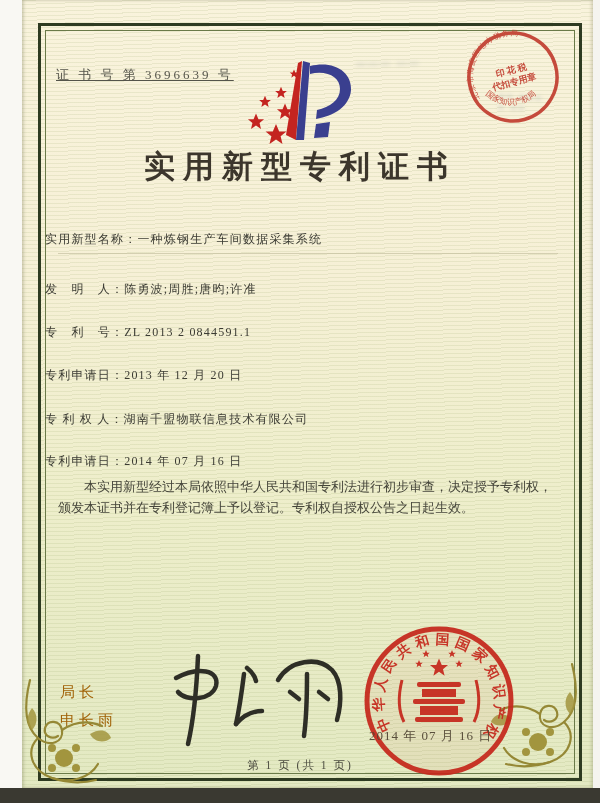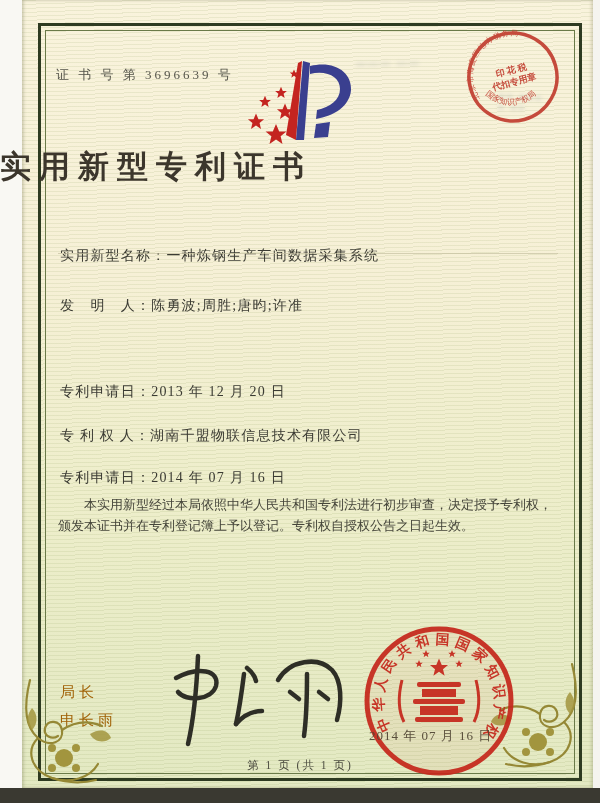--- a/index.html
+++ b/index.html
@@ -13,26 +13,26 @@
   .paper{position:absolute;left:22px;top:0;width:571px;height:788px;
     background:linear-gradient(to bottom,#f9f3dc 0%,#f6f0d6 35%,#eeeecb 62%,#e3e9c2 100%);
     box-shadow:inset 2px 0 3px rgba(90,90,60,.25), inset -2px 0 3px rgba(90,90,60,.2);}
   .guilloche{position:absolute;left:0;top:0;width:100%;height:100%;
     background:repeating-linear-gradient(178deg,rgba(130,150,80,.13) 0 1px,rgba(0,0,0,0) 1px 4px);
     pointer-events:none;}
   
   .frame-outer{position:absolute;left:38px;top:23px;width:538px;height:752px;border:3px solid #2e3b21;}
   .frame-inner{position:absolute;left:4px;top:4px;right:4px;bottom:4px;border:1px solid #6a7a48;}
   
-  .cert-no{position:absolute;left:56px;top:66px;font-size:13px;letter-spacing:3px;color:#54544a;}
-  .title{position:absolute;left:0;top:146px;width:600px;font-size:31px;font-weight:bold;
+  .cert-no{position:absolute;left:56px;top:66px;font-size:13px;letter-spacing:3px;color:#54544a;text-decoration:underline;}
+  .title{position:absolute;left:0;top:146px;width:600px;text-align:center;font-size:31px;font-weight:bold;
     letter-spacing:8px;color:#3c362c;}
-  .field-row{position:absolute;left:60px;font-size:14px;color:#3b3b33;letter-spacing:1.2px;white-space:nowrap;margin-top:16px;}
+  .field-row{position:absolute;left:45px;font-size:12px;color:#3b3b33;letter-spacing:1.2px;white-space:nowrap;}
   .name-underline{position:absolute;left:58px;top:253px;width:500px;height:1px;background:#c2bd9c;opacity:.65;}
-  .paras{position:absolute;left:58px;top:477px;width:494px;font-size:13px;line-height:20.5px;color:#45453a;text-align:justify;margin-top:18px;}
+  .paras{position:absolute;left:58px;top:477px;width:494px;font-size:13px;line-height:20.5px;color:#45453a;text-align:justify;}
   .paras p{margin:0;text-indent:2em;}
   .officer{position:absolute;left:60px;top:678px;font-size:15px;letter-spacing:4px;color:#a16207;line-height:28px;}
   .footer{position:absolute;left:0;top:758px;width:600px;text-align:center;font-size:11.5px;letter-spacing:2px;color:#4c4c40;}
   .seal-date{position:absolute;left:369px;top:727px;font-size:13px;letter-spacing:1px;color:#4e4332;opacity:.92;z-index:6;}
   
   .logo{position:absolute;left:230px;top:36px;width:160px;height:110px;}
   .sig{position:absolute;left:140px;top:648px;width:215px;height:100px;}
   .big-seal{position:absolute;left:360px;top:622px;width:158px;height:158px;z-index:5;opacity:.93;}
   .tax-seal{position:absolute;left:448px;top:25px;width:134px;height:112px;opacity:.9;}
   .corner{position:absolute;width:100px;height:112px;z-index:3;}
@@ -98,20 +98,23 @@
   </svg>
 
   <div class="title">实用新型专利证书</div>
 
   <div class="field-row" style="top:231px">
     <span>实用新型名称：</span><span>一种炼钢生产车间数据采集系统</span>
   </div>
   <div class="name-underline"></div>
   <div class="field-row" style="top:281px">
     <span>发　明　人：</span><span>陈勇波;周胜;唐昀;许准</span>
+  </div>
+  <div class="field-row" style="top:324px">
+    <span>专　利　号：</span><span>ZL 2013 2 0844591.1</span>
   </div>
   <div class="field-row" style="top:367px">
     <span>专利申请日：</span><span>2013 年 12 月 20 日</span>
   </div>
   <div class="field-row" style="top:411px">
     <span>专 利 权 人：</span><span>湖南千盟物联信息技术有限公司</span>
   </div>
   <div class="field-row" style="top:453px">
     <span>专利申请日：</span><span>2014 年 07 月 16 日</span>
   </div>

